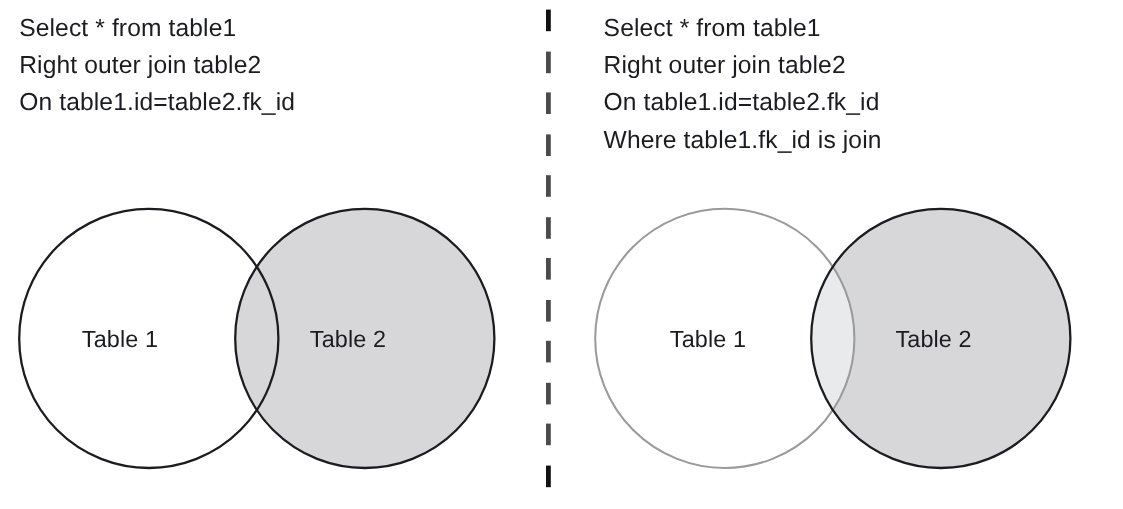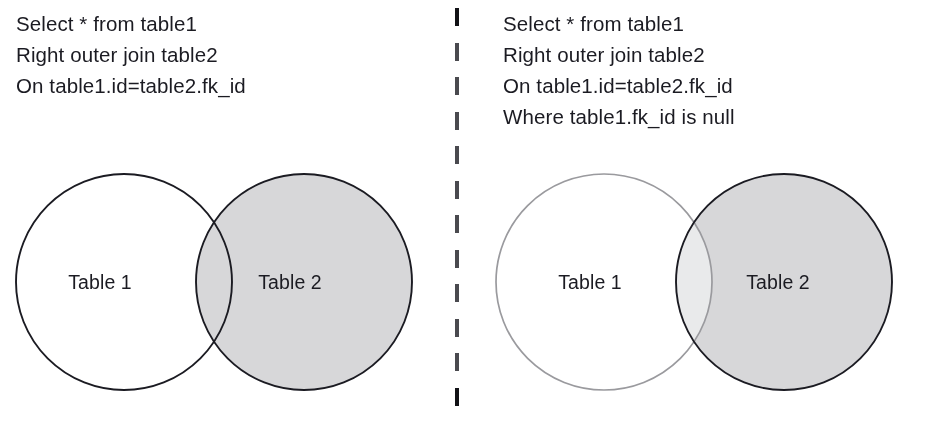--- a/index.html
+++ b/index.html
@@ -130,21 +130,21 @@
       <div class="dash" style="top: 345.455px; height: 18px;"></div>
       <div class="dash cap" style="top: 380px; height: 18px;"></div>
     </div>
 
   <div class="panel" id="panel-right">
 
     <div class="sql-block">
       <div class="sql-line">Select * from table1</div>
       <div class="sql-line">Right outer join table2</div>
       <div class="sql-line">On table1.id=table2.fk_id</div>
-      <div class="sql-line">Where table1.fk_id is null</div>
+      <div class="sql-line">Where table1.fk_id is join</div>
     </div>
 
     <div class="venn" style="top:170px;">
       <svg width="456" height="250" viewBox="0 0 456 250" xmlns="http://www.w3.org/2000/svg">
         <defs>
           <clipPath id="clipR1">
               <circle cx="124" cy="112" r="108"></circle>
             </clipPath>
         </defs>
 

